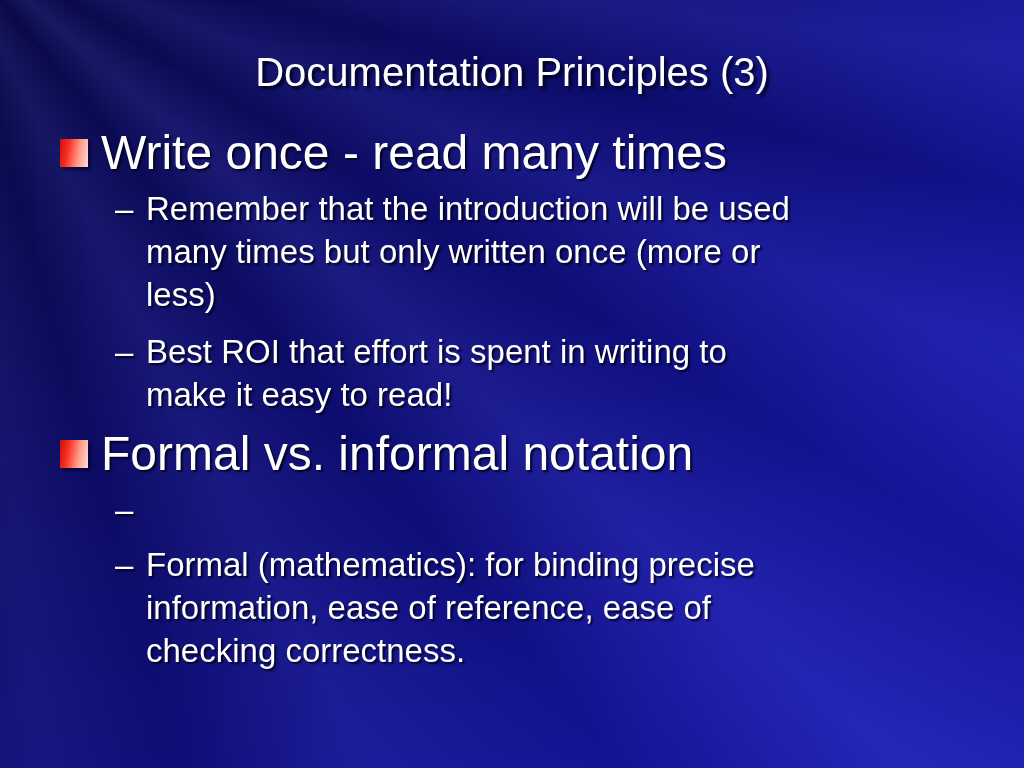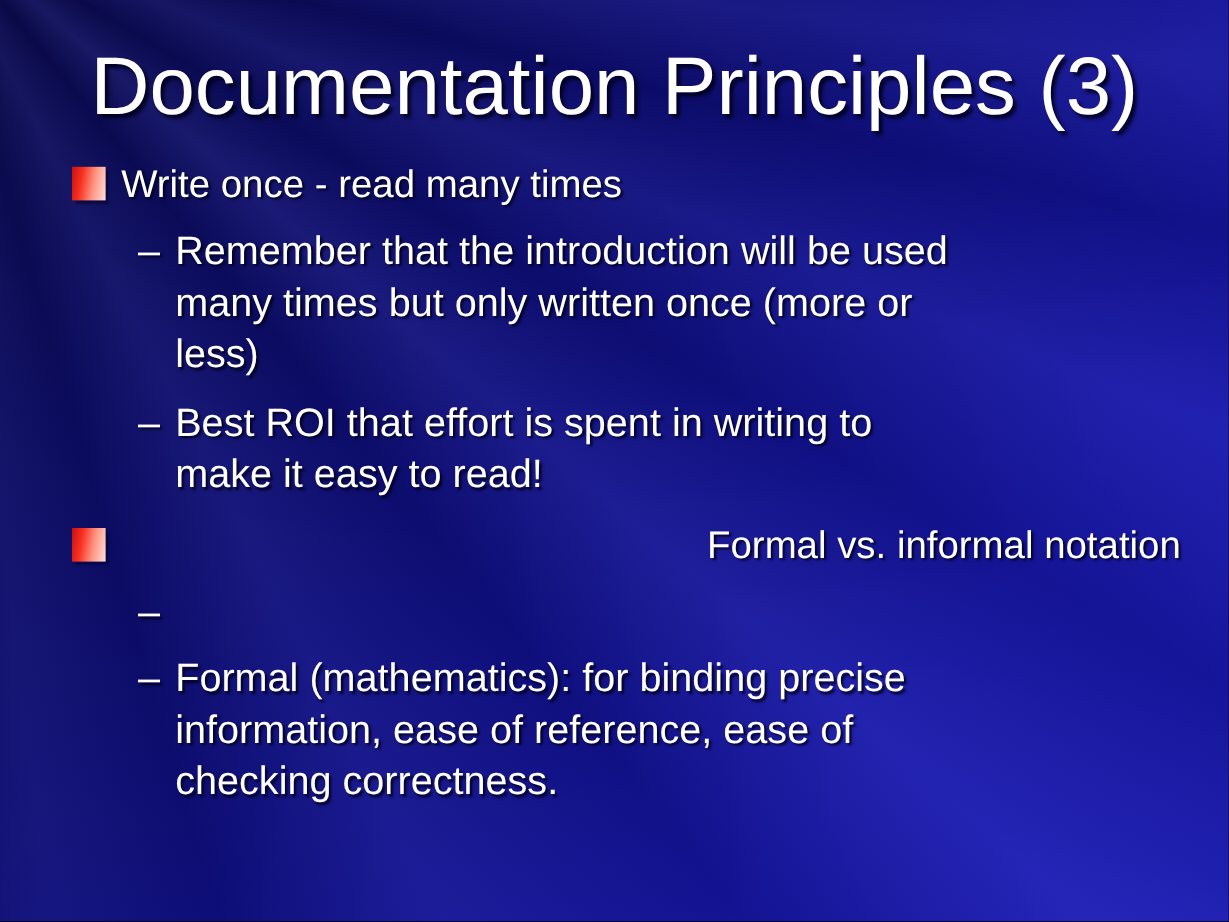--- a/index.html
+++ b/index.html
@@ -21,36 +21,36 @@
         rgba(0,0,50,0.16) 141deg,
         rgba(130,130,255,0.09) 153deg,
         rgba(0,0,50,0.13) 164deg,
         rgba(130,130,255,0.07) 173deg,
         rgba(0,0,0,0) 180deg),
       linear-gradient(128deg, #0b0b4a 0%, #0f0f7e 45%, #1717a6 75%, #1b1bb4 100%);
   }
   .title {
     padding-top:40px;
     text-align:center;
-    font-size:68px;
+    font-size:40px;
     line-height:65px;
     font-weight:400;
     text-shadow:3px 3px 3px rgba(0,0,30,0.9);
     white-space:nowrap;
   }
   .content { margin:26px 40px 0 60px; }
   .bullet {
     display:flex;
     align-items:flex-start;
-    font-size:32px;
+    font-size:48px;
     line-height:44px;
     text-shadow:2px 2px 2px rgba(0,0,30,0.9);
   }
   .bullet.first { margin-top:8px; }
-  .bullet.second { margin-top:16px;justify-content:space-between; }
+  .bullet.second { margin-top:16px; }
   .sq {
     flex:none;
     width:28px; height:28px;
     margin:8px 13px 0 0;
     background:linear-gradient(100deg, #c80f0f 0%, #f93222 30%, #ff9a88 65%, #ffdcd6 100%);
     box-shadow:3px 3px 2px rgba(0,0,40,0.55);
   }
   .sub {
     display:flex;
     margin:12px 0 0 55px;

